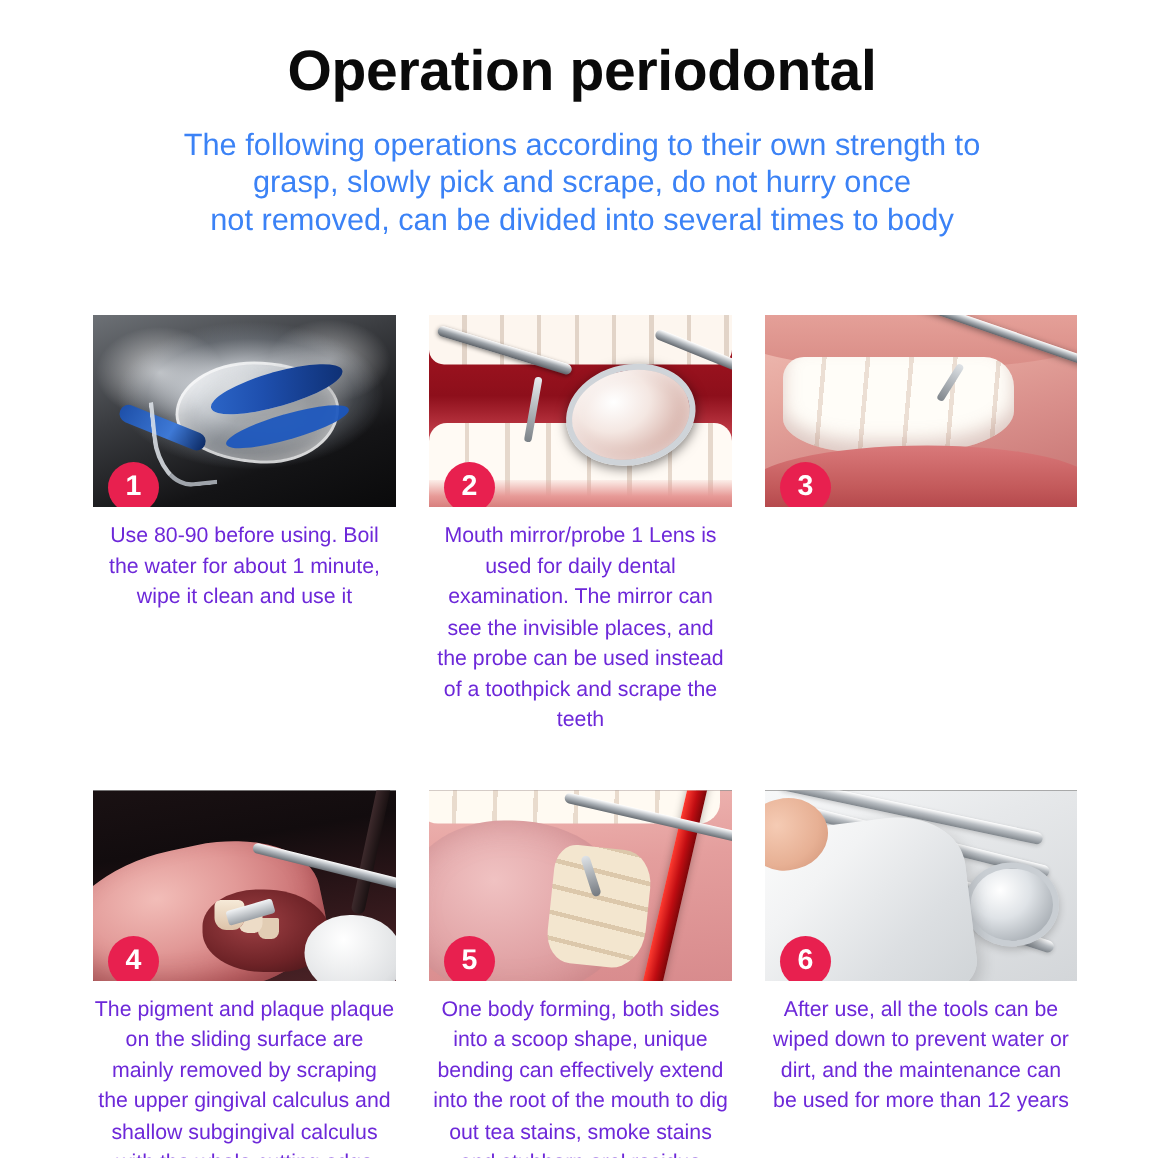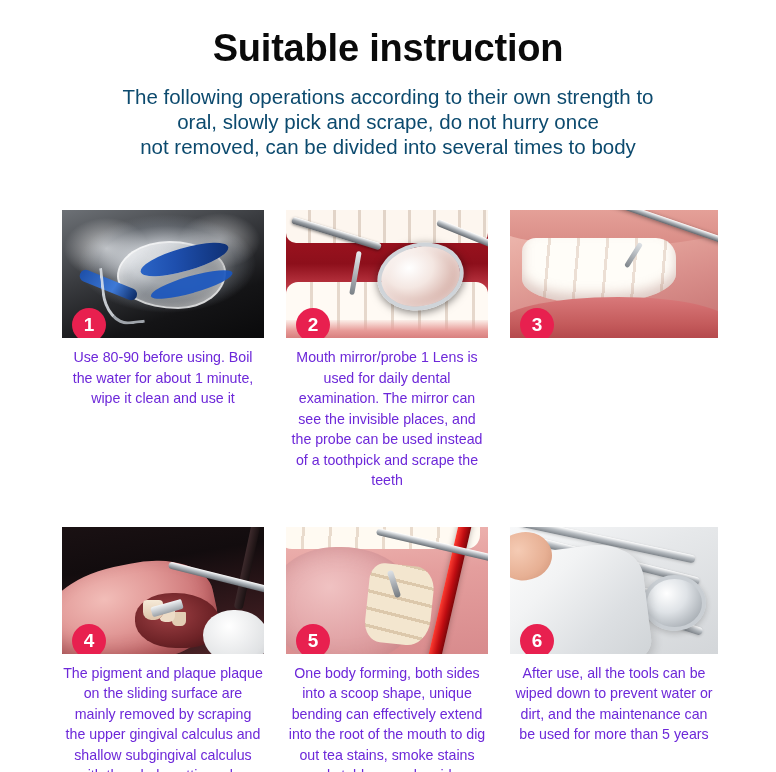--- a/index.html
+++ b/index.html
@@ -30,21 +30,21 @@
     letter-spacing: -0.2px;
     color: #0a0a0a;
     font-family: "Liberation Sans", sans-serif;
   }
 
   .page-subtitle {
     margin-top: 14px;
     font-size: 20.5px;
     line-height: 25px;
     font-weight: normal;
-    color: #0c4a6e;
+    color: #3b82f6;
     padding: 0 60px;
   }
   .page-subtitle .sub-line { display: block; white-space: nowrap; }
 
   
   .steps-grid {
     position: absolute;
     left: 62px;
     top: 210px;
     width: 656px;
@@ -388,25 +388,25 @@
     border-radius: 46% 54% 50% 50%;
     transform: rotate(-14deg);
   }
 </style>
 </head>
 <body>
 
 <div id="page">
 
   <div class="header">
-    <div class="page-title">Suitable instruction</div>
+    <div class="page-title">Operation periodontal</div>
 
     <div class="page-subtitle">
       <span class="sub-line">The following operations according to their own strength to</span>
-      <span class="sub-line">oral, slowly pick and scrape, do not hurry once</span>
+      <span class="sub-line">grasp, slowly pick and scrape, do not hurry once</span>
       <span class="sub-line">not removed, can be divided into several times to body</span>
     </div>
   </div>
 
   <div class="steps-grid">
 
     <div class="step-card row1">
       <div class="photo-wrap">
         <div class="photo ph1">
           <span class="bar"></span>
@@ -487,17 +487,17 @@
           <span class="tool-a"></span>
           <span class="tool-b"></span>
           <span class="tool-c"></span>
           <span class="tool-d"></span>
           <span class="mirror6"></span>
           <span class="cloth"></span>
           <span class="finger"></span>
         </div>
         <div class="badge">6</div>
       </div>
-      <div class="caption">After use, all the tools can be wiped down to prevent water or dirt, and the maintenance can be used for more than 5 years</div>
+      <div class="caption">After use, all the tools can be wiped down to prevent water or dirt, and the maintenance can be used for more than 12 years</div>
     </div>
 
   </div>
 </div>
 
 </body></html>

